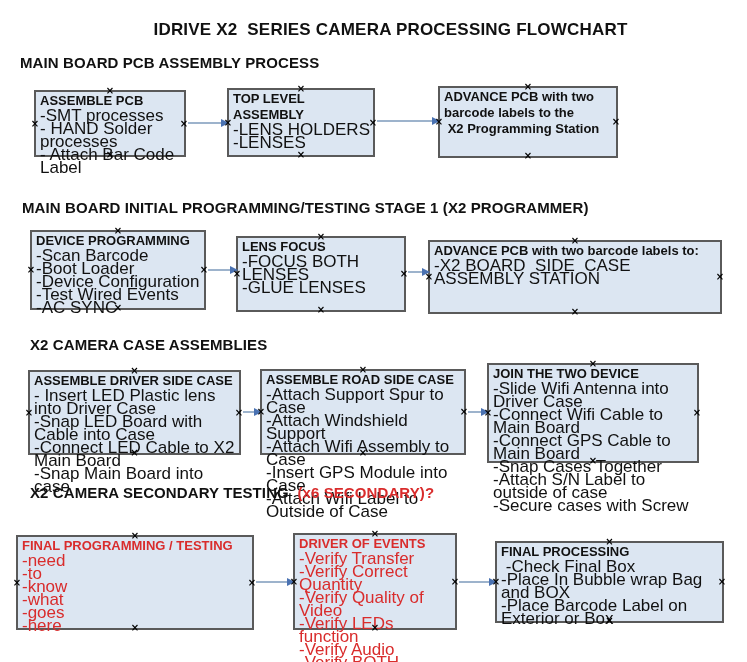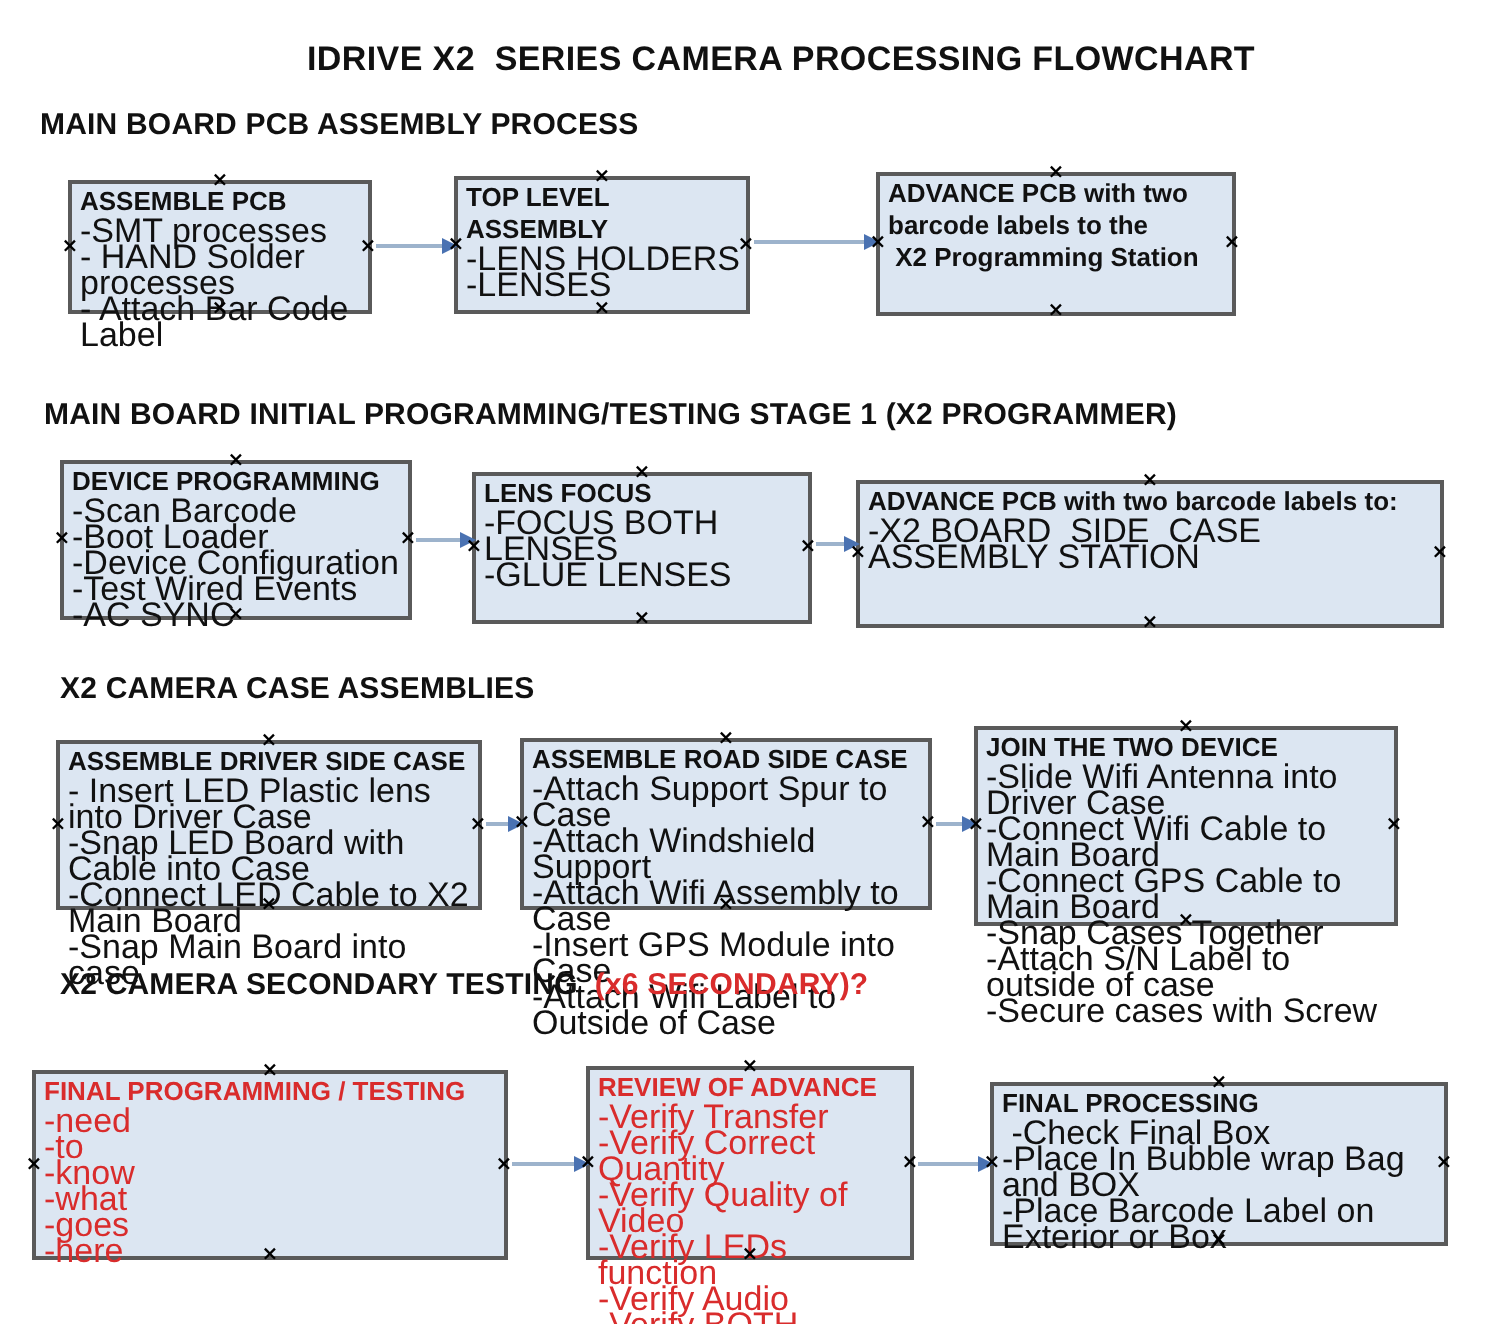--- a/index.html
+++ b/index.html
@@ -197,21 +197,21 @@
 -what
 -goes
 -here</div>
   </div>
 
   <div class="flow-box" style="left:293px;top:533px;width:164px;height:97px;">
     <span class="handle top">×</span>
     <span class="handle bottom">×</span>
     <span class="handle left">×</span>
     <span class="handle right">×</span>
-    <div class="box-title red">REVIEW OF ADVANCE</div>
+    <div class="box-title red">DRIVER OF EVENTS</div>
     <div class="box-items red">-Verify Transfer
 -Verify Correct Quantity
 -Verify Quality of Video
 -Verify LEDs function
 -Verify Audio
 -Verify BOTH Accelerometers
 -Test of accessory ports?</div>
   </div>
 
   <div class="flow-box" style="left:495px;top:541px;width:229px;height:82px;">

